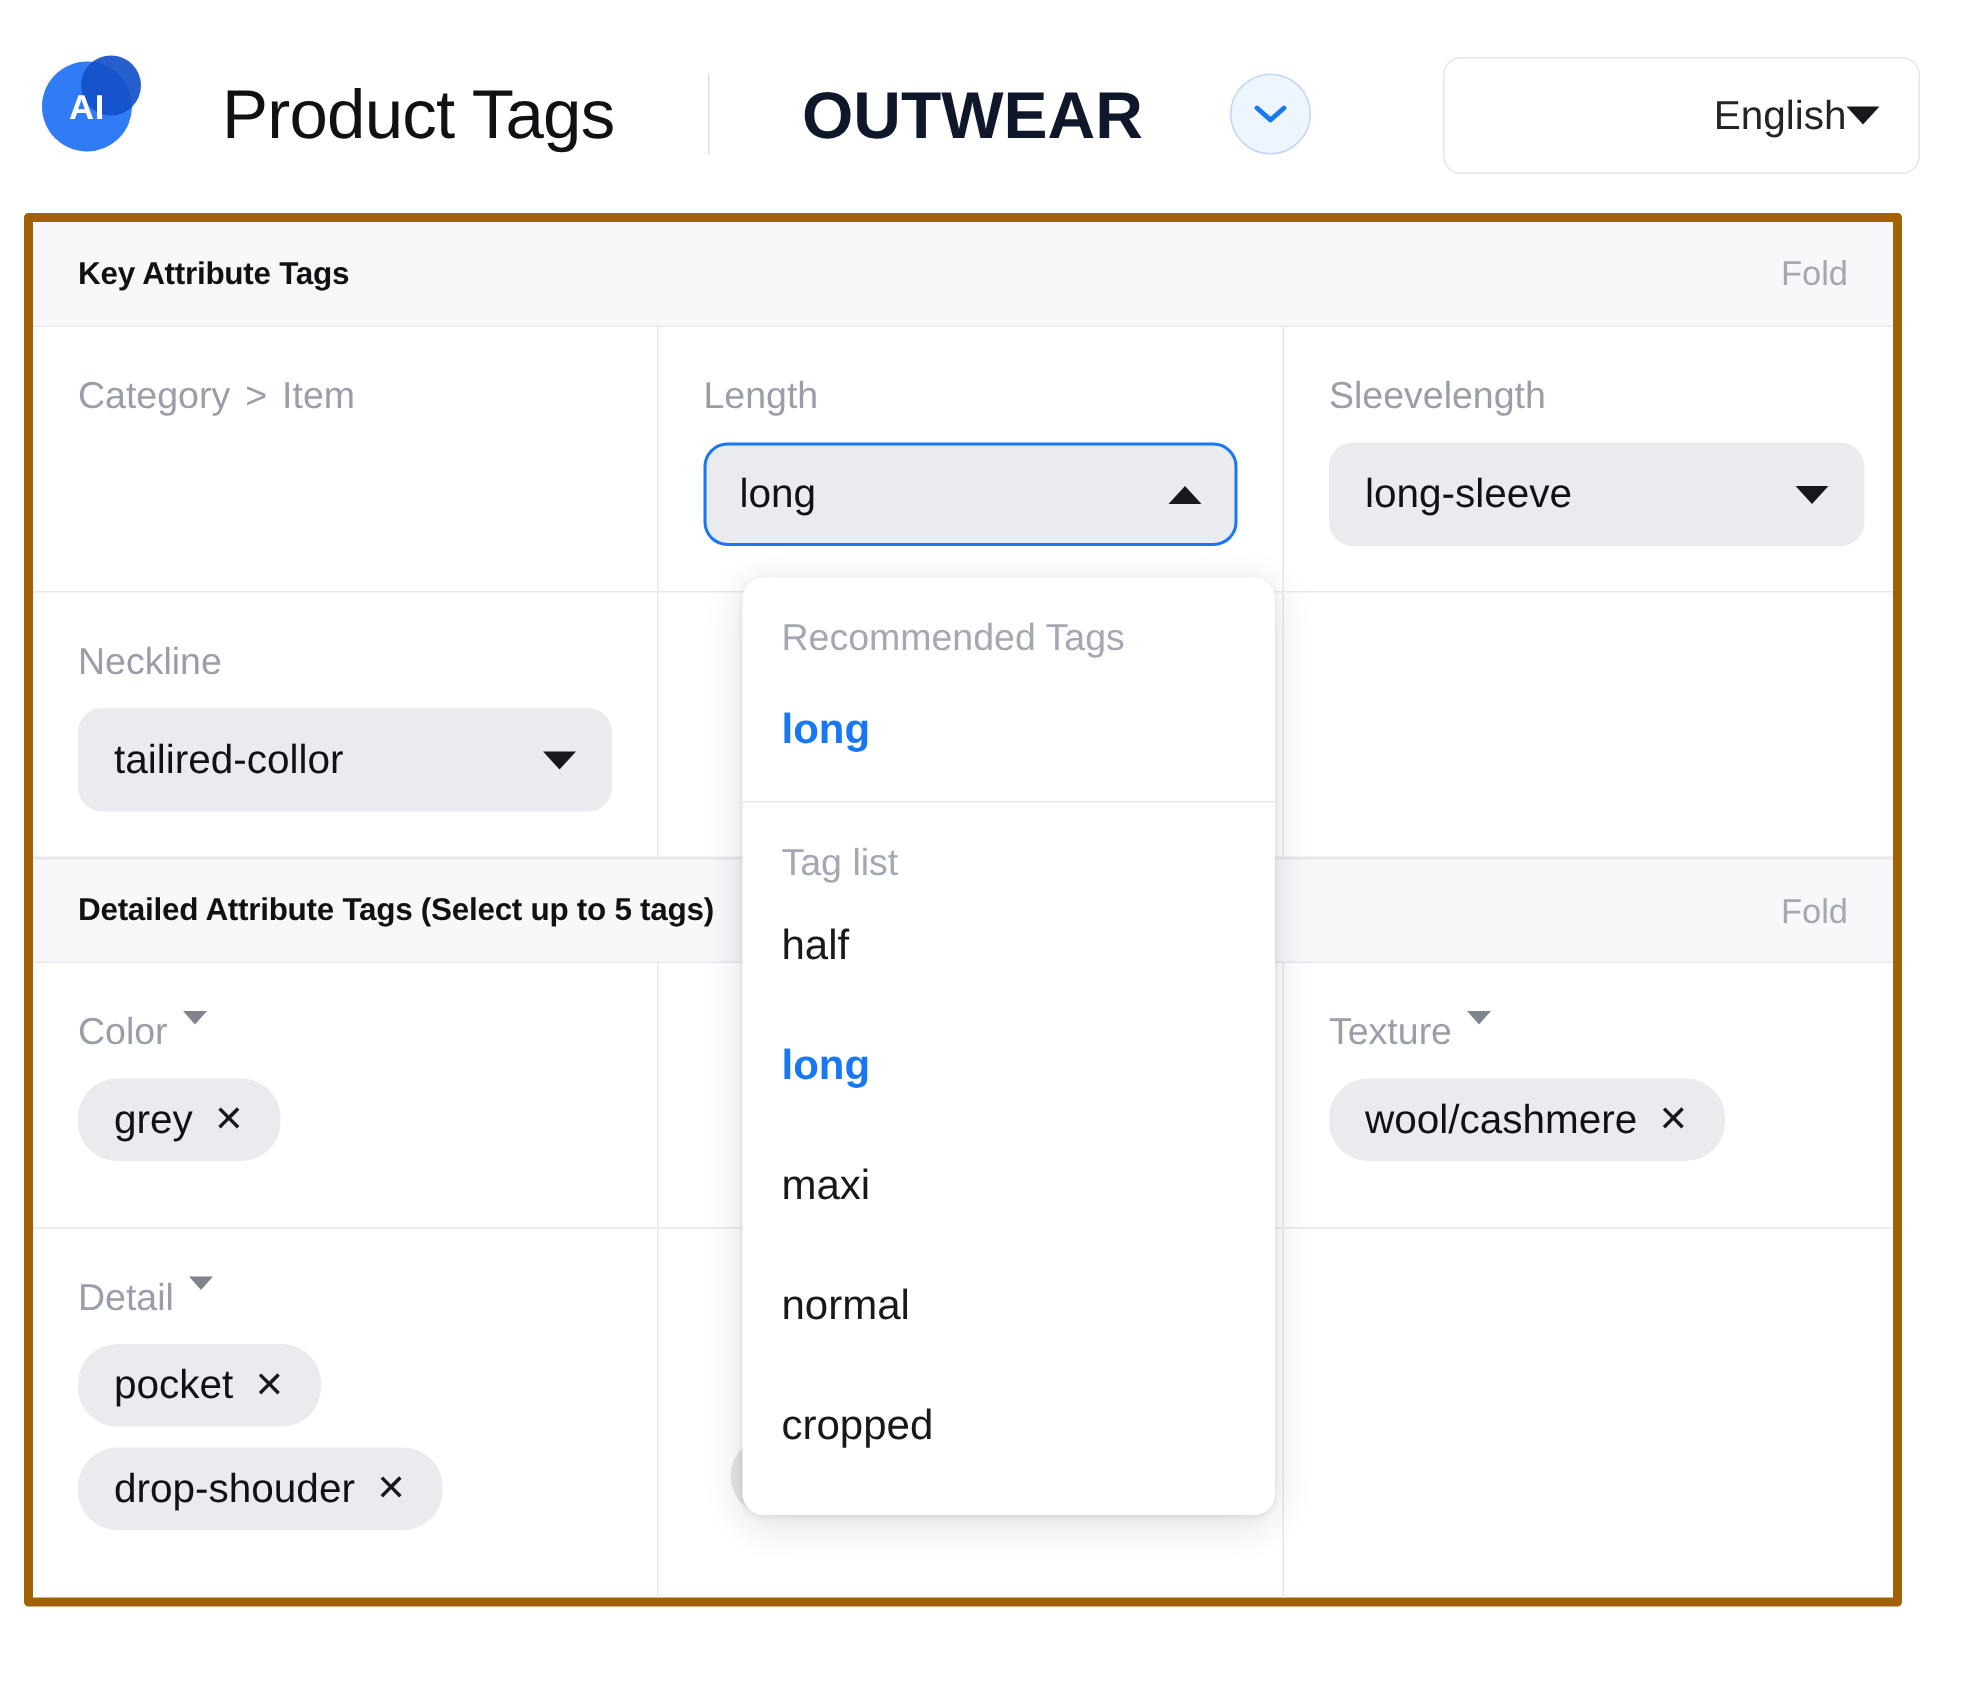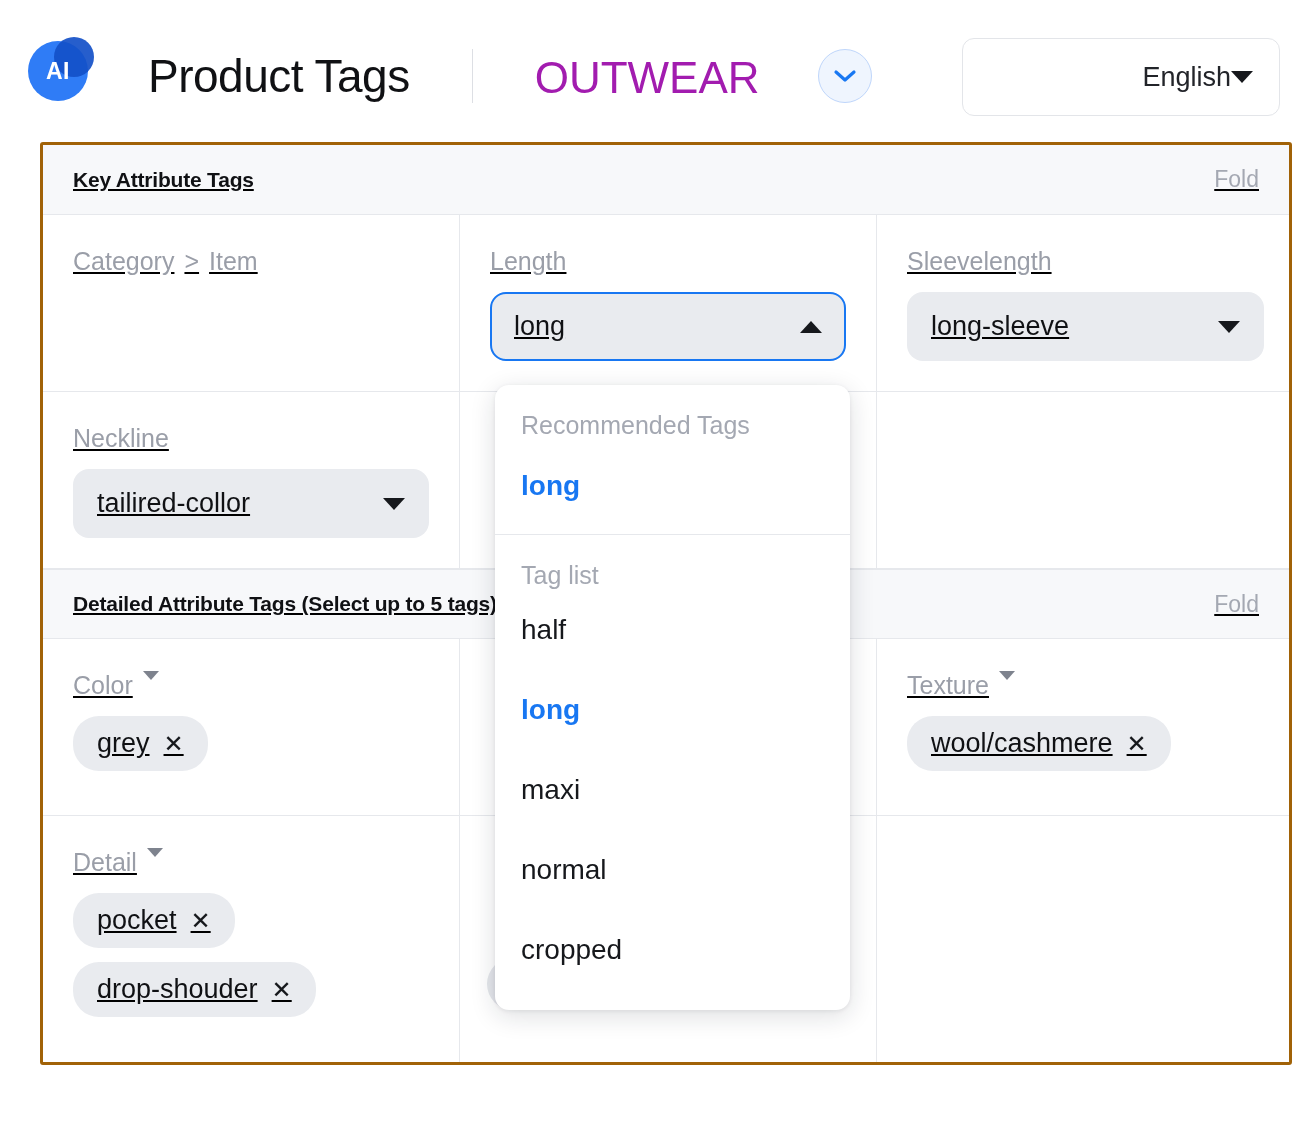--- a/index.html
+++ b/index.html
@@ -72,22 +72,22 @@
     white-space: nowrap;
   }
   .title-divider {
     width: 1px;
     height: 54px;
     background: #DDDFE4;
     margin: 0 24px;
   }
   .category-title {
     font-size: 44px;
-    font-weight: normal;
-    color: #a21caf;
+    font-weight: bold;
+    color: #0f172a;
     letter-spacing: 0px;
     white-space: nowrap;
   }
   .chev-circle {
     width: 52px;
     height: 52px;
     border-radius: 50%;
     background: #EFF5FE;
     border: 1.5px solid #BFD6FB;
     margin-left: 20px;
@@ -132,28 +132,27 @@
   .caret-down.sm {
     border-left-width: 8px;
     border-right-width: 8px;
     border-top-width: 9px;
     border-top-color: #7E838E;
   }
 
   
   .table {
     position: absolute;
-    left: 40px;
+    left: 16px;
     top: 142px;
     width: 1252px;
-    border: 3px solid #a16207;
+    border: 6px solid #a16207;
     border-radius: 3px;
     box-sizing: border-box;
     background: #ffffff;
-    text-decoration: underline;
   }
   .section-head {
     height: 70px;
     background: #F7F8FA;
     border-bottom: 1px solid #E6E8EC;
     display: flex;
     align-items: center;
     justify-content: space-between;
     padding: 0 30px;
     box-sizing: border-box;

